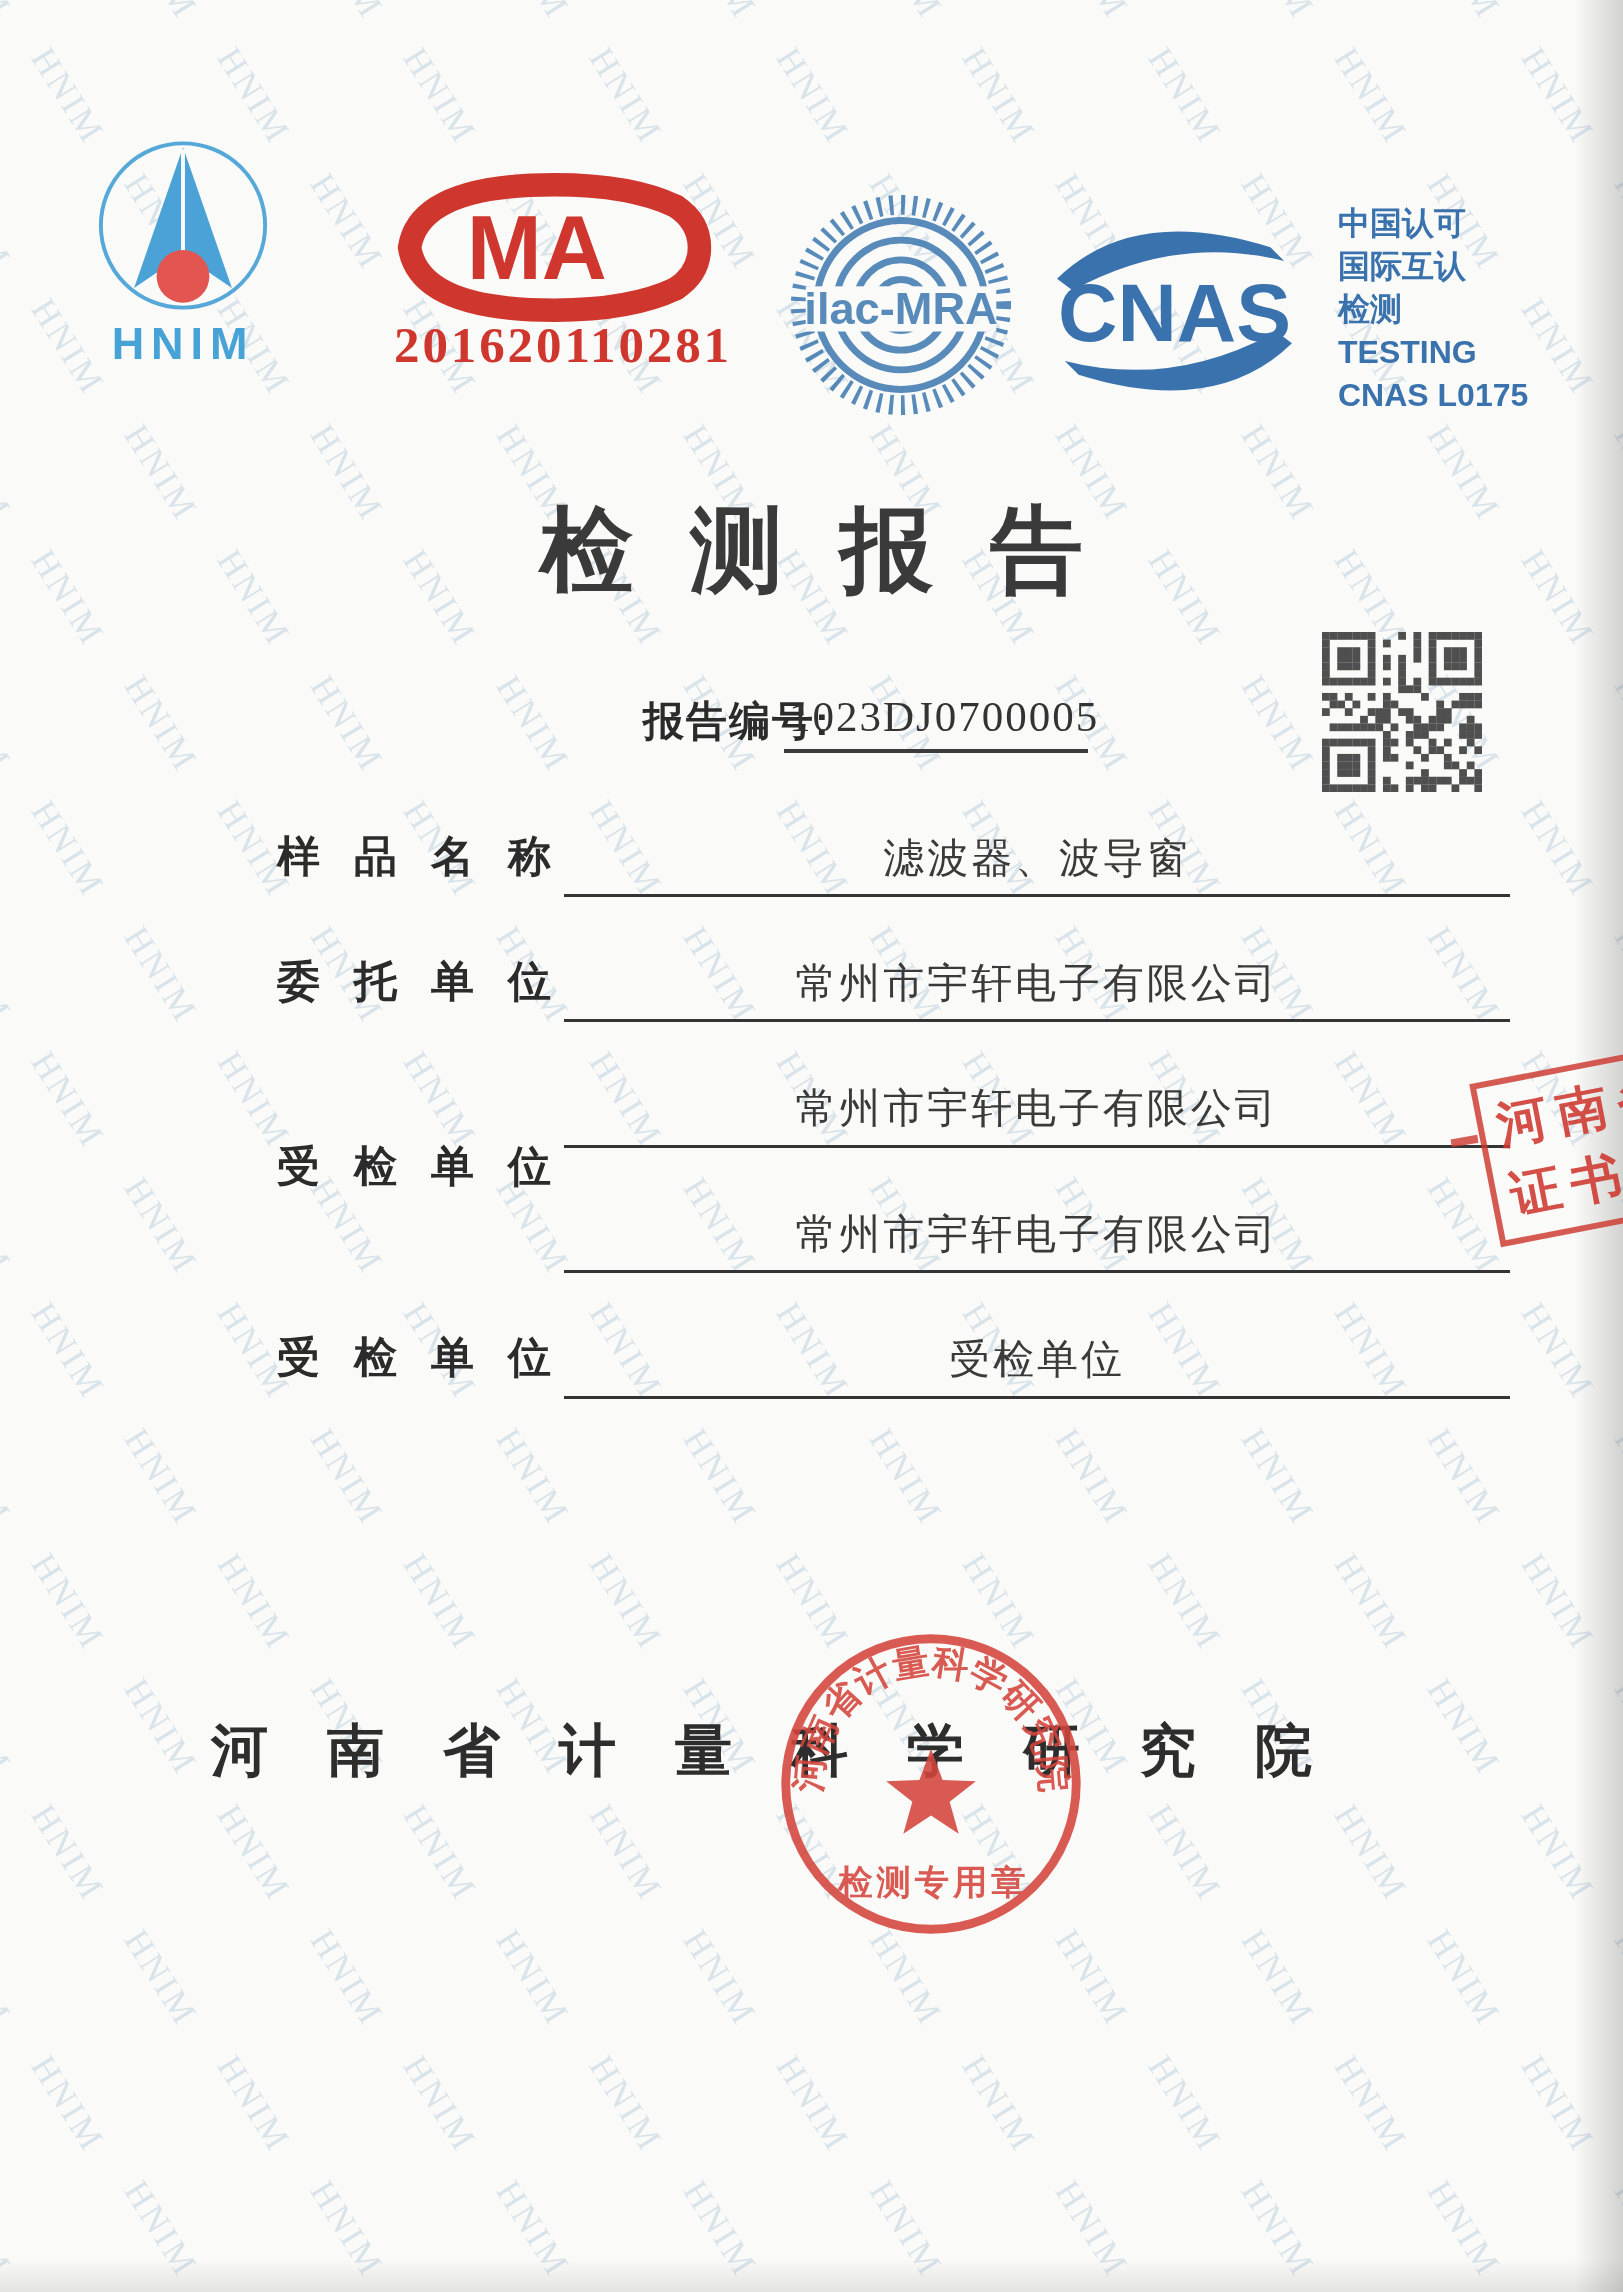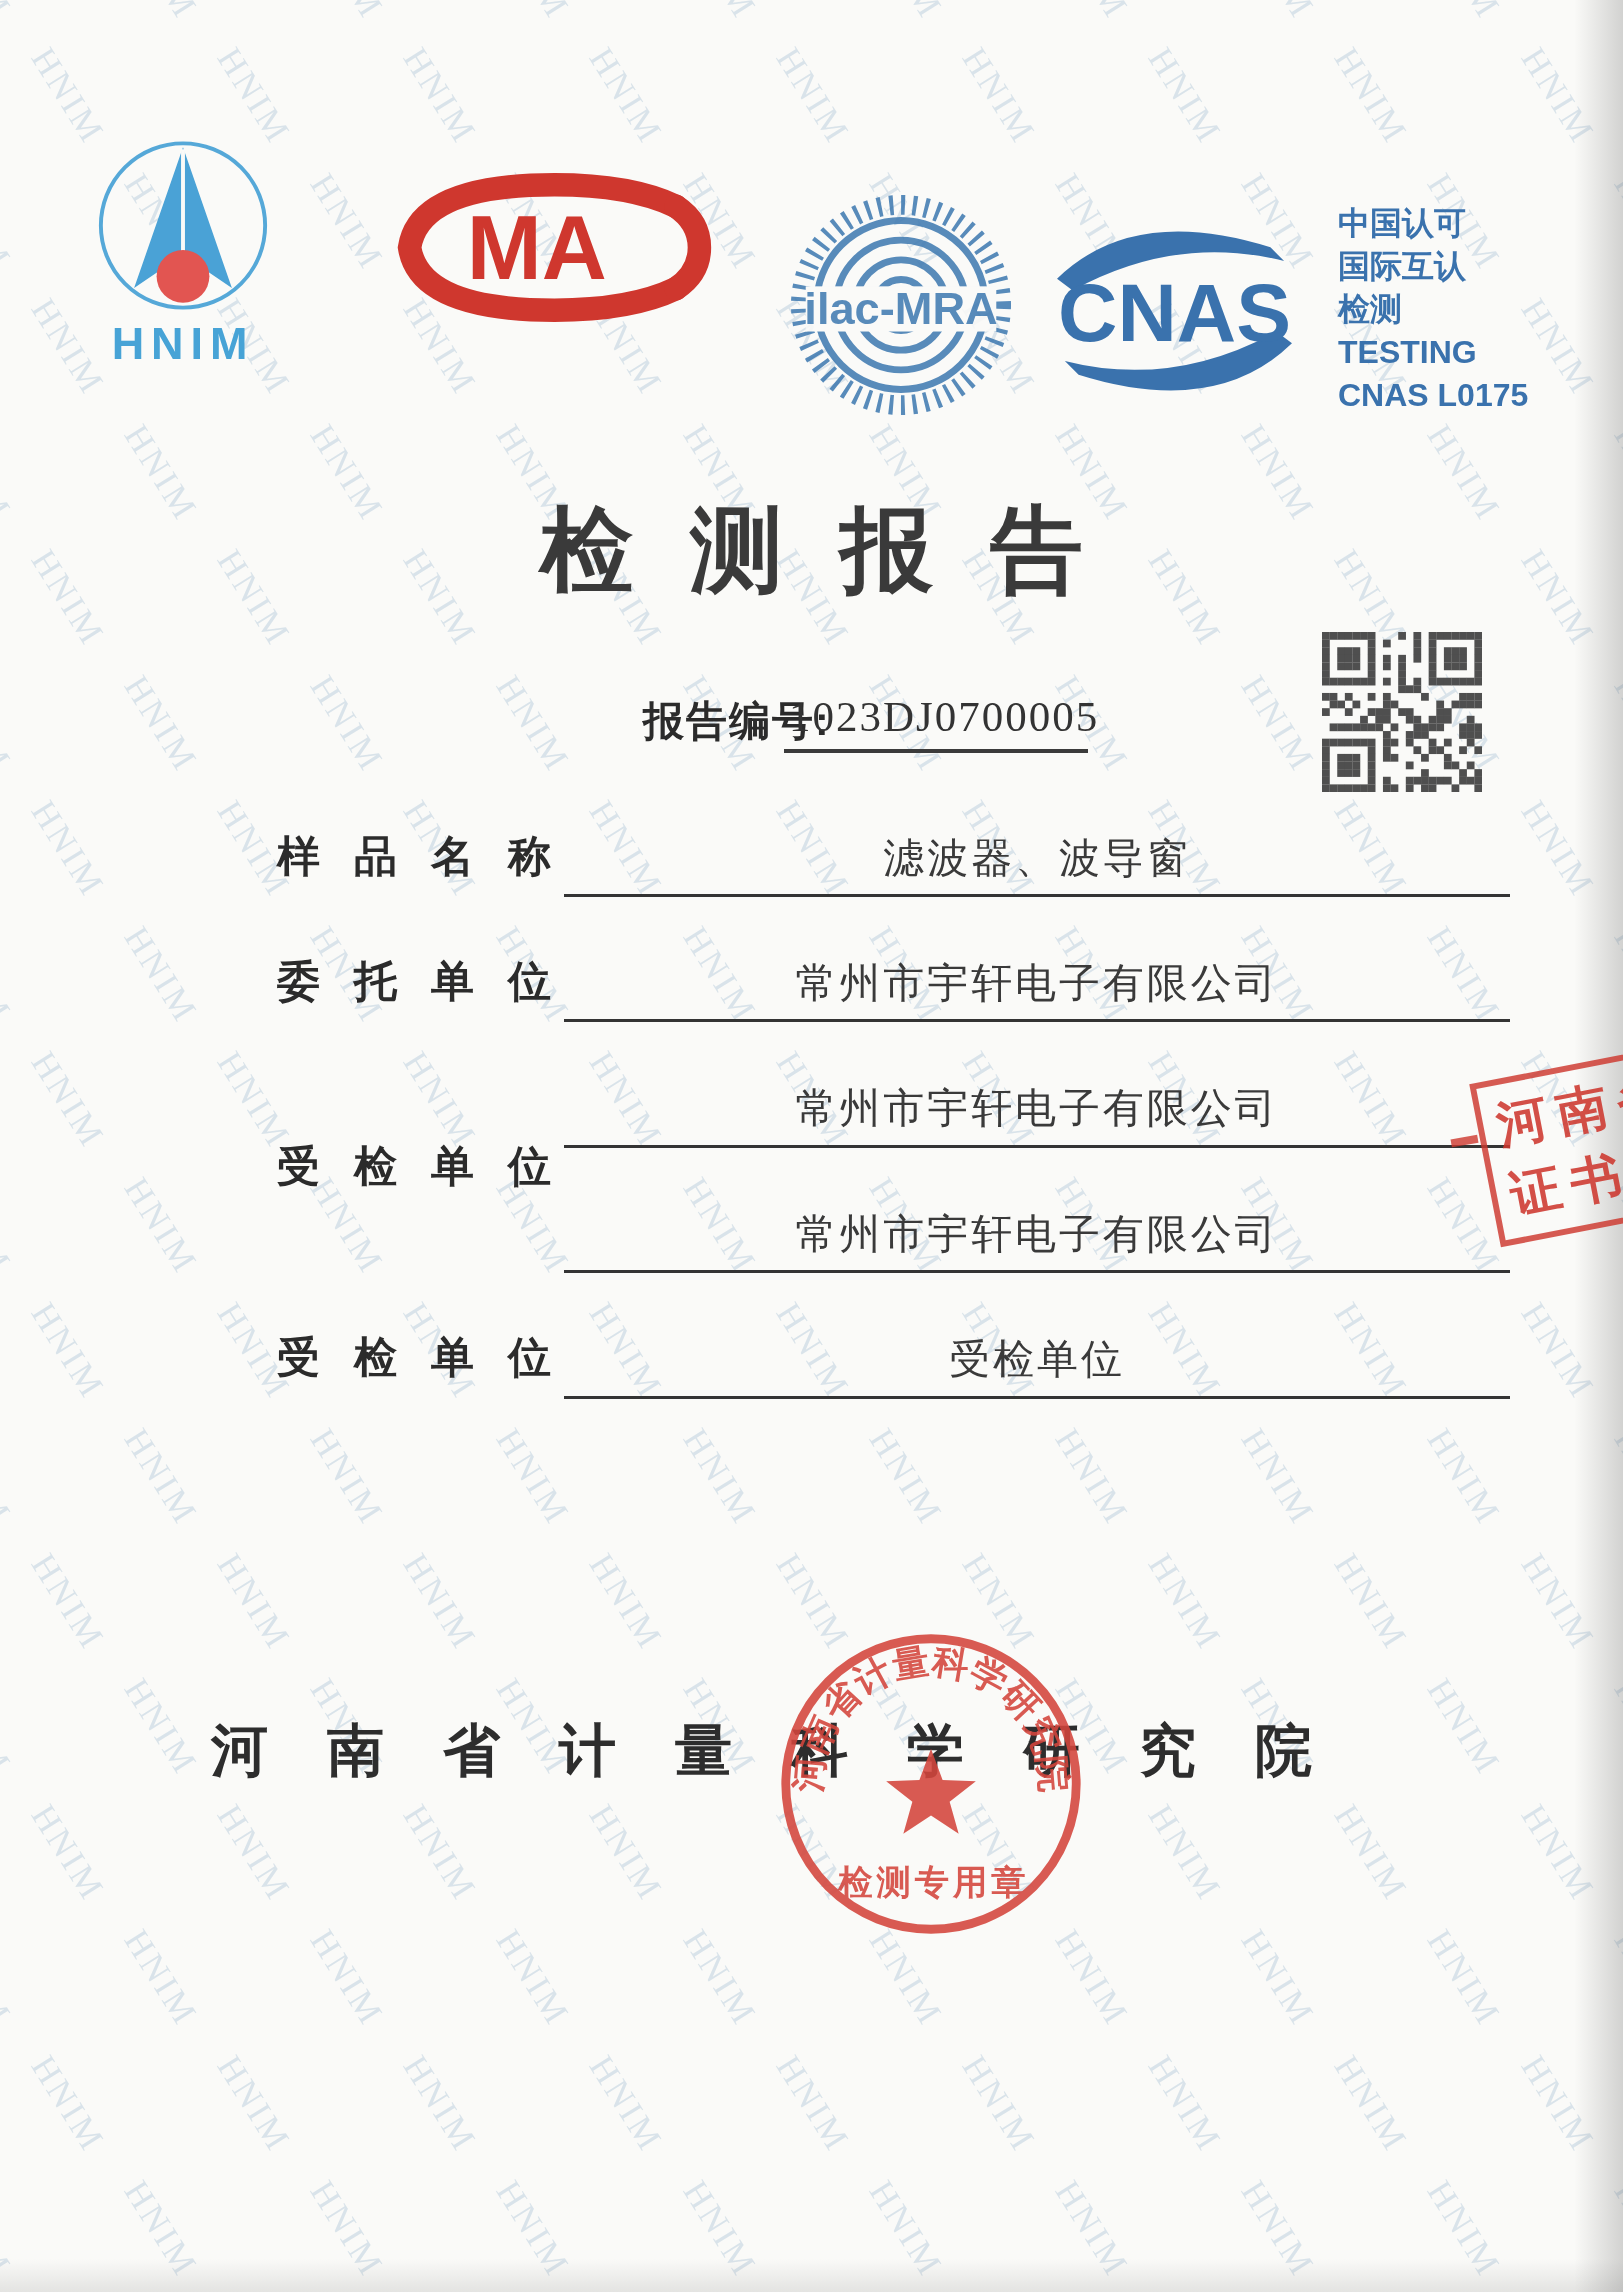--- a/index.html
+++ b/index.html
@@ -298,20 +298,21 @@
       <circle cx="90" cy="140" r="27" fill="#e25551"></circle>
     </svg>
     <div class="hnim-text">HNIM</div>
   </div>
 
   <svg class="abs" style="left:390px;top:173px;z-index:2" width="329" height="149" viewBox="0 0 336 152">
     <path d="M 292 34 Q 246 12 168 12 Q 30 12 20 76 Q 30 140 168 140 Q 246 140 292 118" fill="none" stroke="#cf372e" stroke-width="24" stroke-linecap="round"></path>
     <path d="M 292 34 Q 316 50 316 76 Q 316 102 292 118" fill="none" stroke="#cf372e" stroke-width="24" stroke-linecap="round"></path>
     <text x="150" y="108" text-anchor="middle" font-family="Liberation Sans, sans-serif" font-size="92" font-weight="bold" fill="#cf372e">MA</text>
   </svg>
+  <div class="abs cma-num">201620110281</div>
 
   <svg class="abs" style="left:790px;top:194px;z-index:2" width="222" height="222" viewBox="0 0 226 226">
     <g opacity="0.85">
       <circle cx="113" cy="113" r="102" fill="none" stroke="#3c78b0" stroke-width="20" stroke-dasharray="4 8"></circle>
       <circle cx="113" cy="113" r="86" fill="none" stroke="#3c78b0" stroke-width="7"></circle>
       <circle cx="113" cy="113" r="66" fill="none" stroke="#3c78b0" stroke-width="7"></circle>
       <circle cx="113" cy="113" r="46" fill="none" stroke="#3c78b0" stroke-width="7"></circle>
       <circle cx="113" cy="113" r="26" fill="none" stroke="#3c78b0" stroke-width="7"></circle>
       <rect x="16" y="94" width="194" height="46" fill="#fafaf8"></rect>
       <text x="113" y="132" text-anchor="middle" font-family="Liberation Sans, sans-serif" font-size="46" font-weight="bold" fill="#3c78b0">ilac-MRA</text>

